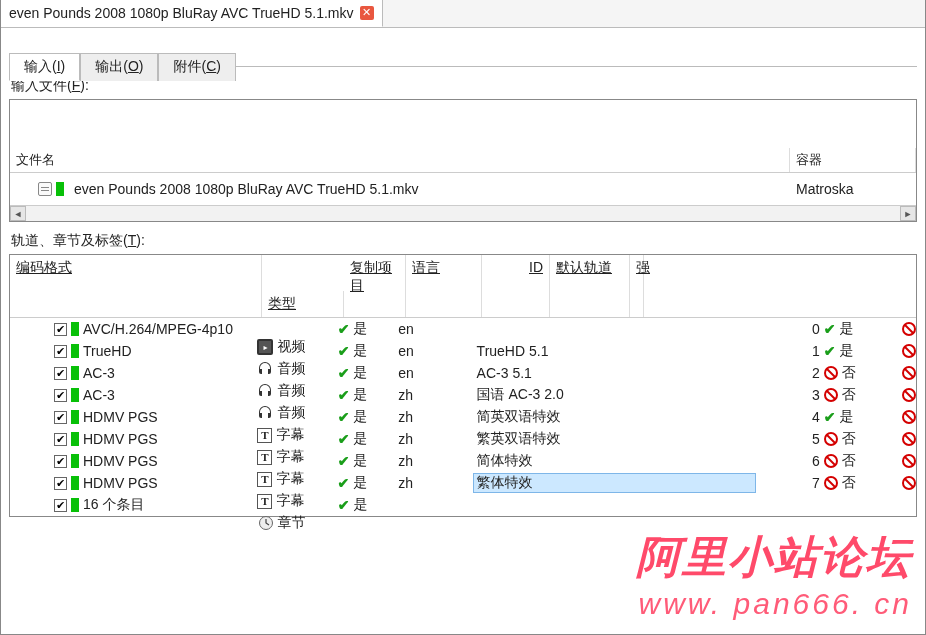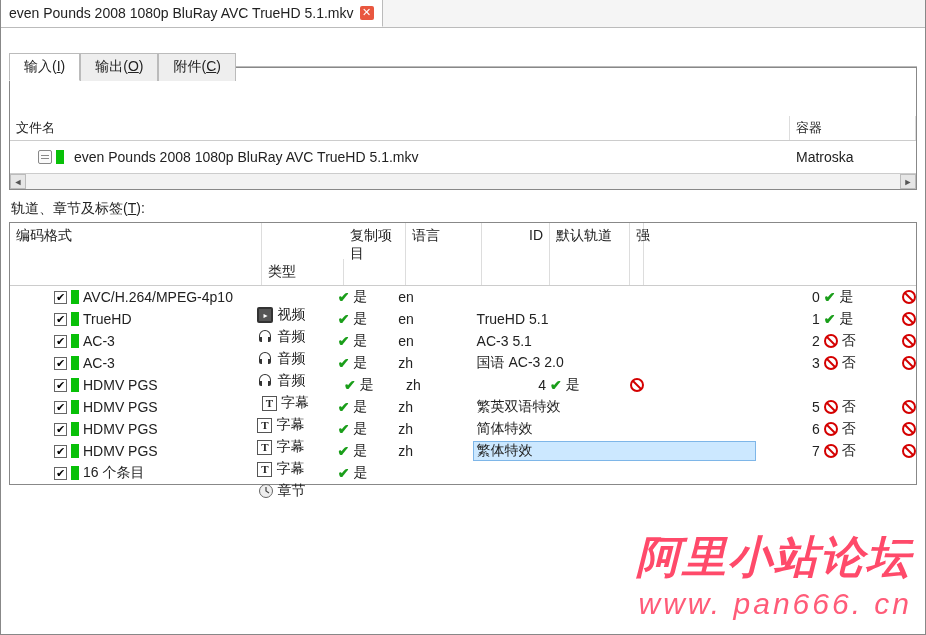--- a/index.html
+++ b/index.html
@@ -31,21 +31,21 @@
 .green-mark { width: 8px; height: 14px; background: #08c008; }
 .file-row .fname { flex: 0 0 720px; padding-left: 4px; }
 .file-row .cont { flex: 1; padding-left: 6px; }
 
 .hscroll { height: 16px; background: #f2f2f2; border-top: 1px solid #ccc; display: flex; align-items: center; }
 .hscroll .thumb-l, .hscroll .thumb-r { width: 16px; height: 100%; background:#e6e6e6; border:1px solid #bbb; display:flex; align-items:center; justify-content:center; font-size:9px; color:#555;}
 .hscroll .track { flex: 1; }
 
 .track-table { border:1px solid #888; }
 .thdr { display:flex; background:#fff; border-bottom:1px solid #ccc; font-size:14px; }
-.thdr .c { padding:4px 6px; border-right:1px solid #ddd; }
+.thdr .c { padding:4px 6px; border-right:1px solid #ddd;text-decoration:underline; }
 .c-codec { width: 252px; padding-left:6px;}
 .c-type { width: 82px; margin-top: 36px; }
 .c-copy { width: 62px; }
 .c-lang { width: 76px; }
 .c-name { width: 290px; }
 .c-id { width: 28px; text-align:right;margin-left:40px; }
 .c-def { width: 80px; }
 .c-force { width: 14px; }
 
 .tbody { }
@@ -97,20 +97,23 @@
         <span>输入</span>(<span class="mnemonic">I</span>)
       </div>
       <div class="inner-tab">
         <span>输出</span>(<span class="mnemonic">O</span>)
       </div>
       <div class="inner-tab">
         <span>附件</span>(<span class="mnemonic">C</span>)
       </div>
     </div>
 
+    <div class="section-label">
+      <span>输入文件(</span><span class="mnemonic">F</span><span>):</span>
+    </div>
 
     <div class="list-frame">
       <div class="list-hdr">
         <div class="col" style="flex:0 0 780px">文件名</div>
         <div class="col" style="flex:1">容器</div>
       </div>
       <div class="list-body">
         <div class="file-row">
           <div class="indent">
             <span class="file-icon"></span>
@@ -261,20 +264,23 @@
               <span>HDMV PGS</span>
             </div>
             <div class="cell c-type">
               <span class="ico ico-sub">T</span>
               <span>字幕</span>
             </div>
             <div class="cell c-copy"><span class="tick">✔</span> 是</div>
             <div class="cell c-lang">
               <span>zh</span>
             </div>
+            <div class="cell c-name">
+              <span>简英双语特效</span>
+            </div>
             <div class="cell c-id">
               <span>4</span>
             </div>
             <div class="cell c-def"><span class="tick">✔</span> 是</div>
             <div class="cell c-force">
               <span class="forbid"></span>
             </div>
           </div>
           <div class="trow">
             <div class="cell c-codec">

